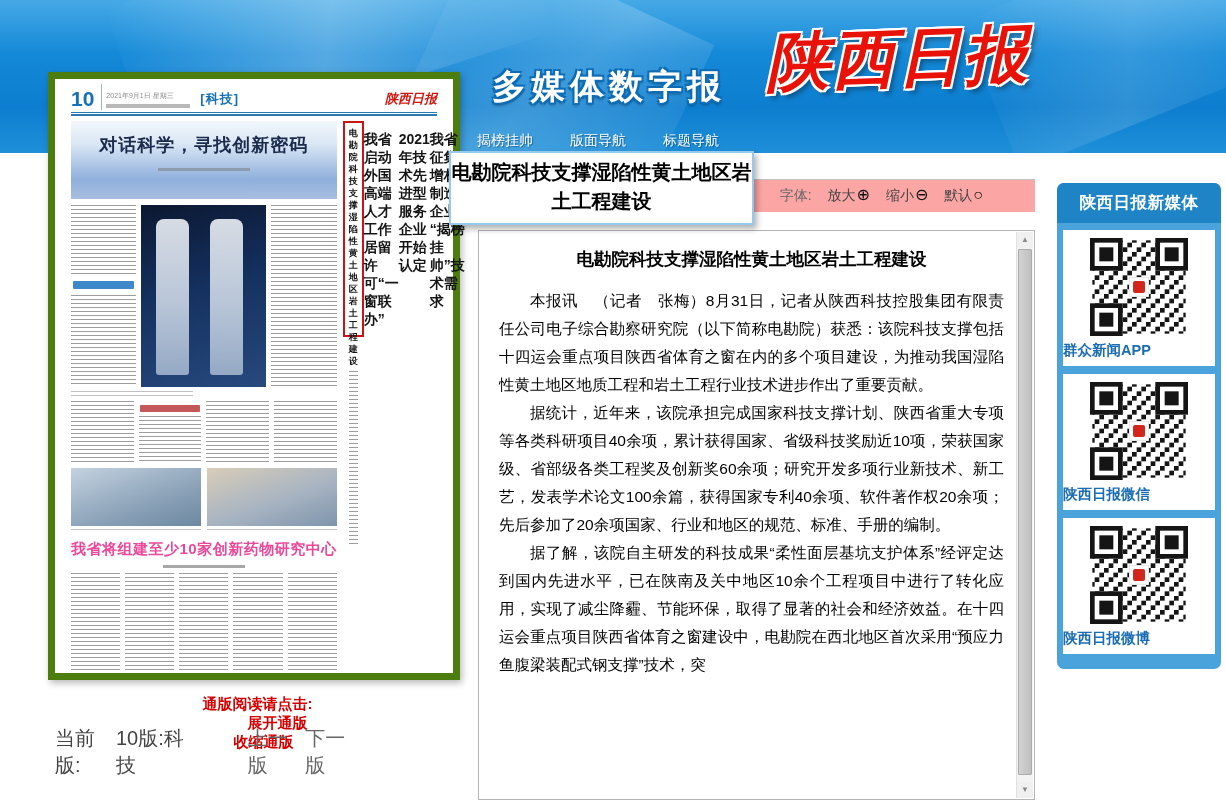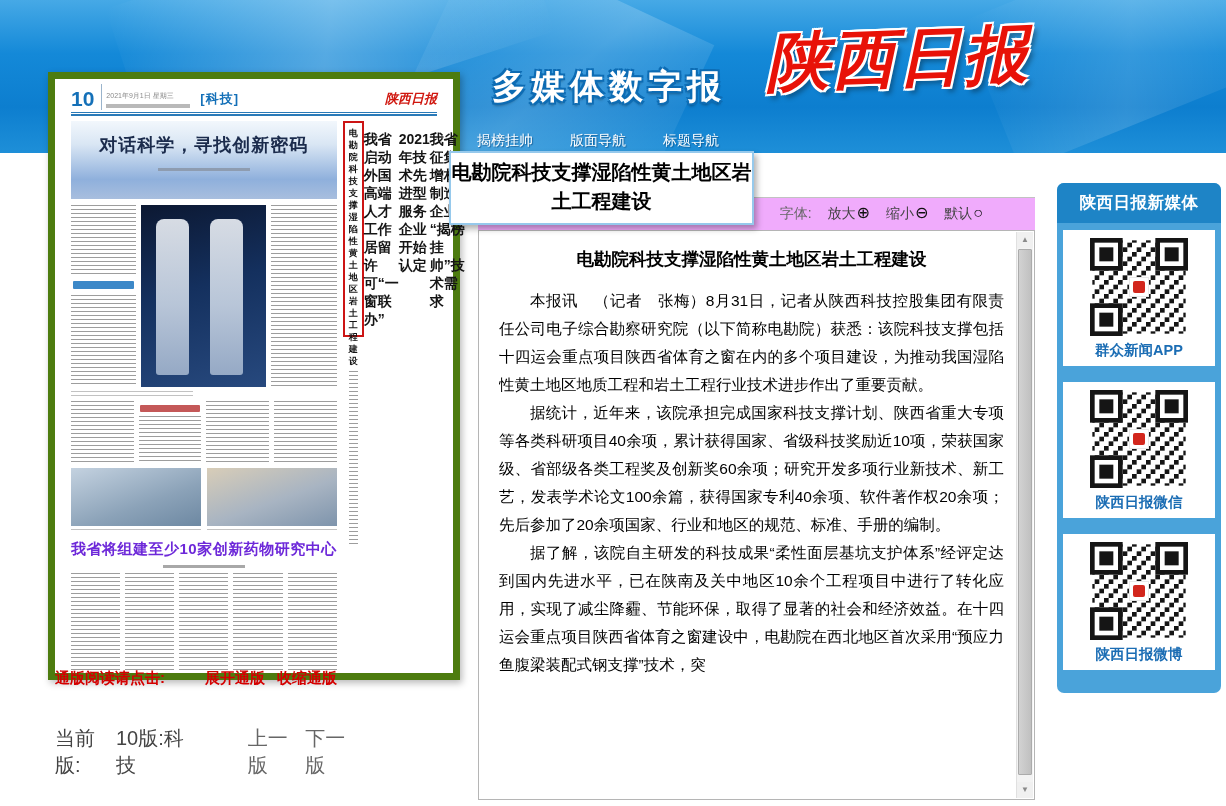--- a/index.html
+++ b/index.html
@@ -52,35 +52,35 @@
   .tn-caption { height:5px; width:46%; margin:4px 0 5px; }
   .tn-band { display:flex; gap:5px; }
   .tn-band4 { height:62px; }
   .tn-subhead { height:7px; background:#c45858; border-radius:1px; margin:4px 1px; }
   .tn-photos { display:flex; gap:6px; height:58px; margin-top:5px; }
   .tn-photo2 { flex:1; }
   .ph-cool { background:linear-gradient(160deg,#c4d2e0 0%,#8ba2b8 60%,#6d88a2 100%); }
   .ph-warm { background:linear-gradient(160deg,#d8cdb8 0%,#a8b4c2 55%,#7e94ac 100%); }
   .tn-capsrow { display:flex; gap:6px; margin-top:3px; }
   .tn-capsrow div { flex:1; height:4px; }
-  .tn-headline2 { font-size:15px; font-weight:bold; color:#6d28d9; text-align:center; margin-top:7px; letter-spacing:.5px; white-space:nowrap; }
+  .tn-headline2 { font-size:15px; font-weight:bold; color:#ec4899; text-align:center; margin-top:7px; letter-spacing:.5px; white-space:nowrap; }
   .tn-byline2 { width:82px; height:3px; background:#a8a8a8; margin:6px auto 5px; }
   .tn-band5 { flex:1; }
   .tn-redbox { border:2px solid #cc1414; padding:4px 4px; height:216px; }
   .tn-red-headline { font-size:9px; font-weight:bold; line-height:12px; color:#151515; white-space:pre-line; margin-bottom:4px; }
   .tn-redbox .ft { height:176px; }
   .tn-sidehead { font-size:14px; font-weight:bold; line-height:18px; color:#151515; margin-top:9px; margin-bottom:4px; white-space:pre-line; }
 
   
   .tooltip { position:absolute; left:449px; top:151px; width:305px; height:74px; background:#fff;
     border:2px solid #96c9ec; box-shadow:3px 4px 6px rgba(0,0,0,.3); z-index:6;
     font-size:20px; font-weight:bold; color:#000; text-align:center; line-height:29px; padding-top:5px; }
 
   
-  .font-bar { position:absolute; left:478px; top:197px; width:557px; height:33px; background:#f0abfc;
+  .font-bar { position:absolute; left:478px; top:179px; width:557px; height:33px; background:#fca5a5;
     border-top:1px solid #c2c2c2; display:flex; align-items:center; justify-content:flex-end;
     padding-right:52px; gap:16px; font-size:14px; color:#666; }
   .font-bar a { color:#444; text-decoration:none; cursor:pointer; display:flex; align-items:flex-start; gap:1px; }
   .fc-icon { font-size:16px; color:#111; line-height:16px; }
 
   
   .article { position:absolute; left:478px; top:230px; width:557px; height:570px; background:#fff; border:1px solid #b5b5b5; }
   .art-content { position:absolute; left:20px; top:6px; width:505px; bottom:2px; overflow:hidden; }
   .art-title { text-align:center; font-size:17.5px; font-weight:bold; color:#000; margin:10px 0 16px; }
   .art-content p { font-size:15.5px; line-height:28px; color:#000; text-align:justify; text-indent:2em; }
@@ -88,30 +88,30 @@
   .sb-btn { position:absolute; left:0; width:16px; height:16px; background:#f0f0f0; color:#8a8a8a;
     font-size:8px; text-align:center; line-height:16px; cursor:pointer; }
   .sb-up { top:0; } .sb-down { bottom:0; }
   .sb-thumb { position:absolute; left:1px; top:17px; height:526px; width:14px;
     background:linear-gradient(90deg,#d2d2d2,#c0c0c0); border:1px solid #ababab; border-radius:1px; cursor:pointer; }
 
   
   .sidebar { position:absolute; left:1057px; top:183px; width:164px; background:#4aa3da; border-radius:7px; padding-bottom:7px; }
   .sb-header { height:40px; background:#1e84c6; border-radius:7px 7px 0 0; color:#fff; font-size:16.5px; font-weight:bold;
     display:flex; align-items:center; justify-content:center; letter-spacing:.5px; }
-  .sb-card { background:#fff; margin:7px 6px 16px; padding:8px 0 6px; text-align:center; }
+  .sb-card { background:#fff; margin:7px 6px 8px; padding:8px 0 6px; }
   .qr-wrap { position:relative; width:98px; height:98px; margin:0 auto; }
   .qr-wrap svg { width:98px; height:98px; display:block; }
   .qr-logo { position:absolute; left:39px; top:39px; width:20px; height:20px; background:#fff; border:1px solid #e8e8e8;
     display:flex; align-items:center; justify-content:center; }
   .qr-logo i { display:block; width:12px; height:12px; background:#d2261c; border-radius:2px; }
   .sb-label { margin-top:5px; font-size:14.5px; font-weight:bold; color:#1b6db4; }
 
   
-  .foot-row1 { position:absolute; left:55px; top:669px; width:405px; display:flex; align-items:center; font-size:15px; }
+  .foot-row1 { position:absolute; left:55px; top:695px; width:405px; display:flex; align-items:center; font-size:15px;flex-direction:column; }
   .foot-prompt { color:#d40000; font-weight:bold; }
   .foot-row1 a { color:#d40000; text-decoration:none; font-weight:bold; cursor:pointer; }
   .foot-expand { margin-left:40px; } .foot-collapse { margin-left:12px; }
   .foot-row2 { position:absolute; left:55px; top:725px; width:300px; display:flex; align-items:center; font-size:20px; color:#444; }
   .foot-current-value { margin-left:6px; }
   .foot-nav { margin-left:58px; display:flex; gap:8px; }
   .foot-nav a { color:#666; text-decoration:none; cursor:pointer; }
 </style>
 </head>
 <body>

